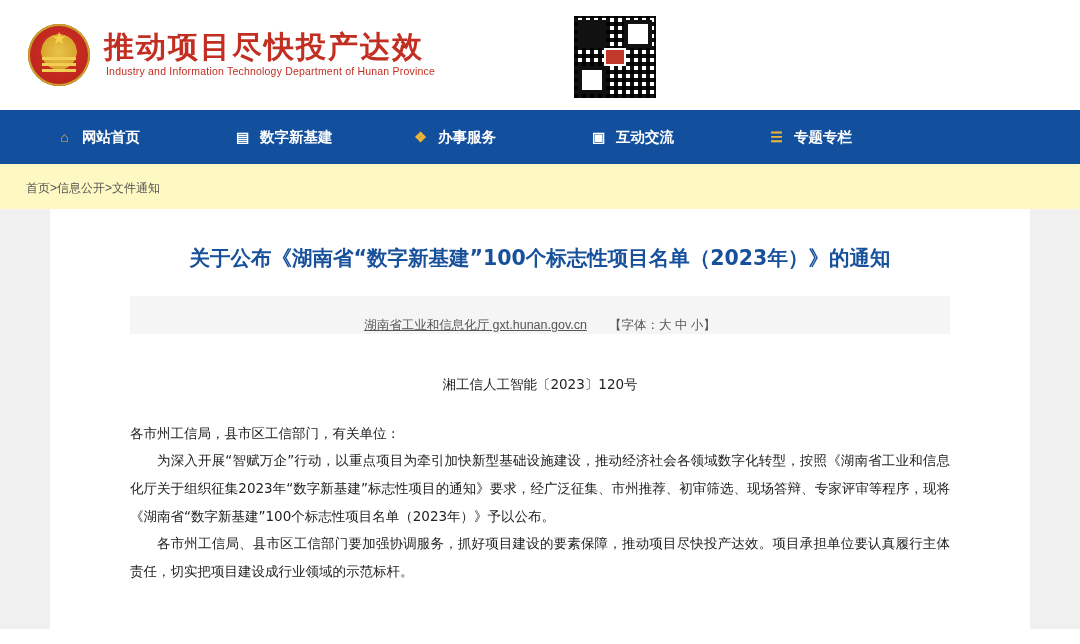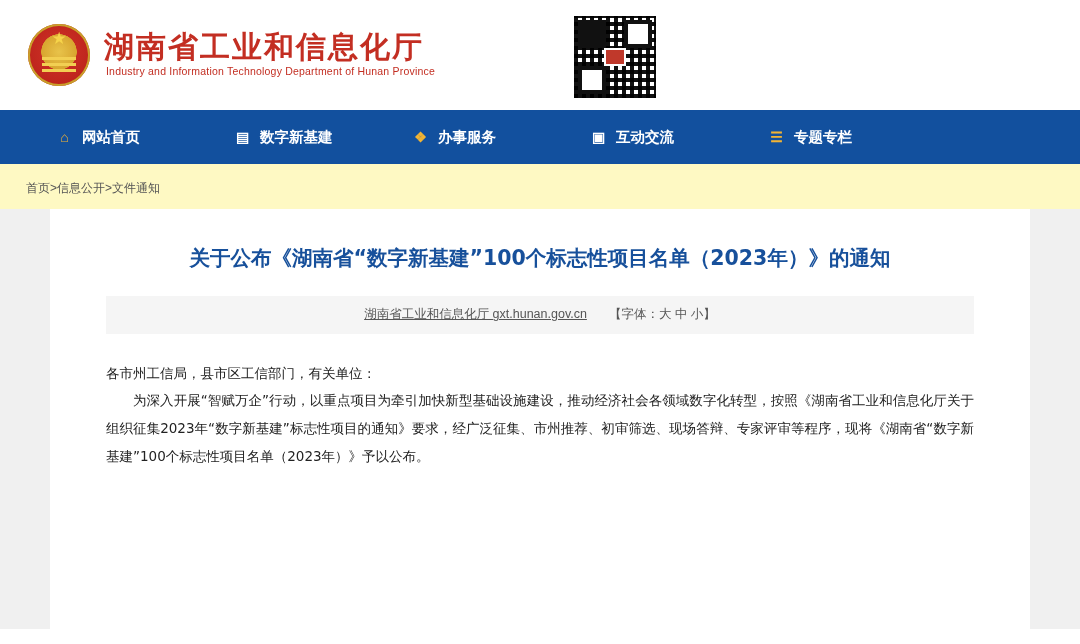--- a/index.html
+++ b/index.html
@@ -202,38 +202,38 @@
   
   .page-bg {
     background: #f0f0f0;
     padding: 0 0 0 0;
     min-height: 420px;
   }
   .article {
     width: 980px;
     margin: 0 auto;
     background: #fff;
-    padding: 34px 56px 10px;
+    padding: 34px 80px 10px;
     box-sizing: border-box;
     min-height: 420px;
   }
   .art-title {
     text-align: center;
     font-size: 20.5px;
     font-weight: bold;
     color: #17509b;
     line-height: 1.5;
     font-family: "DejaVu Sans", "Liberation Sans", sans-serif;
   }
   .meta {
     margin-top: 22px;
     background: #f5f5f5;
     height: 38px;
     display: flex;
-    align-items: center;
+    align-items: flex-end;
     justify-content: center;
     gap: 22px;
     font-size: 12.5px;
     color: #555;
   }
   .meta .src { text-decoration: underline; }
   .doc-no {
     text-align: center;
     margin-top: 42px;
     font-size: 13.5px;
@@ -252,21 +252,21 @@
   .indent { text-indent: 2em; }
   .attach { margin-top: 26px; text-indent: 2em; }
 </style>
 </head>
 <body>
 
 <div class="header">
   <div class="logo-block">
     <div class="emblem"></div>
     <div class="title-lines">
-      <div class="title-cn1">湖南省工业和信息化厅</div>
+      <div class="title-cn1">推动项目尽快投产达效</div>
       <div class="title-en">Industry and Information Technology Department of Hunan Province</div>
     </div>
   </div>
 
   <div class="qr">
     <div class="qr-inner"></div>
     <div class="qr-center"></div>
   </div>
 
 </div>
@@ -306,19 +306,21 @@
 
     <div class="meta">
       <span class="src">湖南省工业和信息化厅 gxt.hunan.gov.cn</span>
       <span>
         <span>【字体：</span><span>大</span>
         <span>中</span>
         <span>小</span><span>】</span>
       </span>
     </div>
 
+    <div class="doc-no">湘工信人工智能〔2023〕120号</div>
 
     <div class="body-text">
       <p>各市州工信局，县市区工信部门，有关单位：</p>
       <p class="indent">为深入开展“智赋万企”行动，以重点项目为牵引加快新型基础设施建设，推动经济社会各领域数字化转型，按照《湖南省工业和信息化厅关于组织征集2023年“数字新基建”标志性项目的通知》要求，经广泛征集、市州推荐、初审筛选、现场答辩、专家评审等程序，现将《湖南省“数字新基建”100个标志性项目名单（2023年）》予以公布。</p>
+      <p class="indent">各市州工信局、县市区工信部门要加强协调服务，抓好项目建设的要素保障，推动项目尽快投产达效。项目承担单位要认真履行主体责任，切实把项目建设成行业领域的示范标杆。</p>
     </div>
   </div>
 </div>
 
 </body></html>

